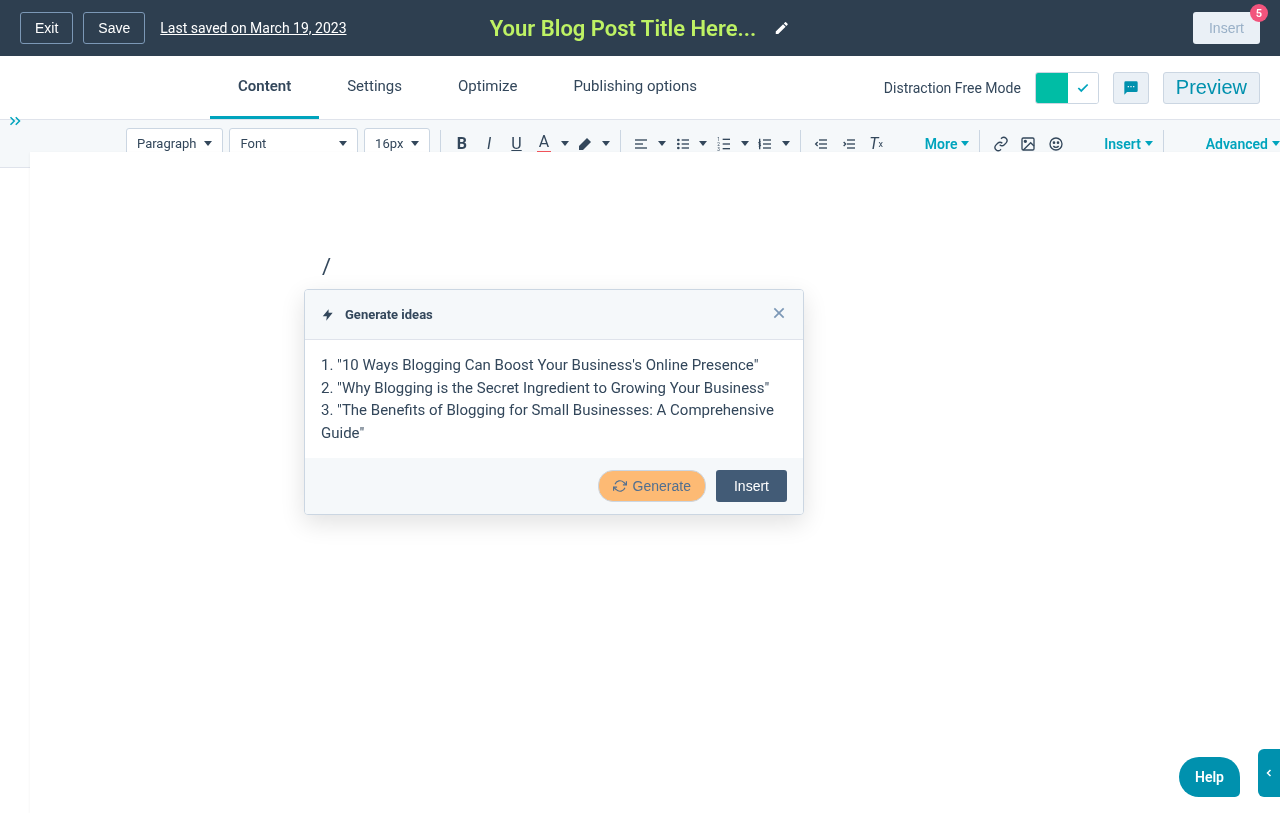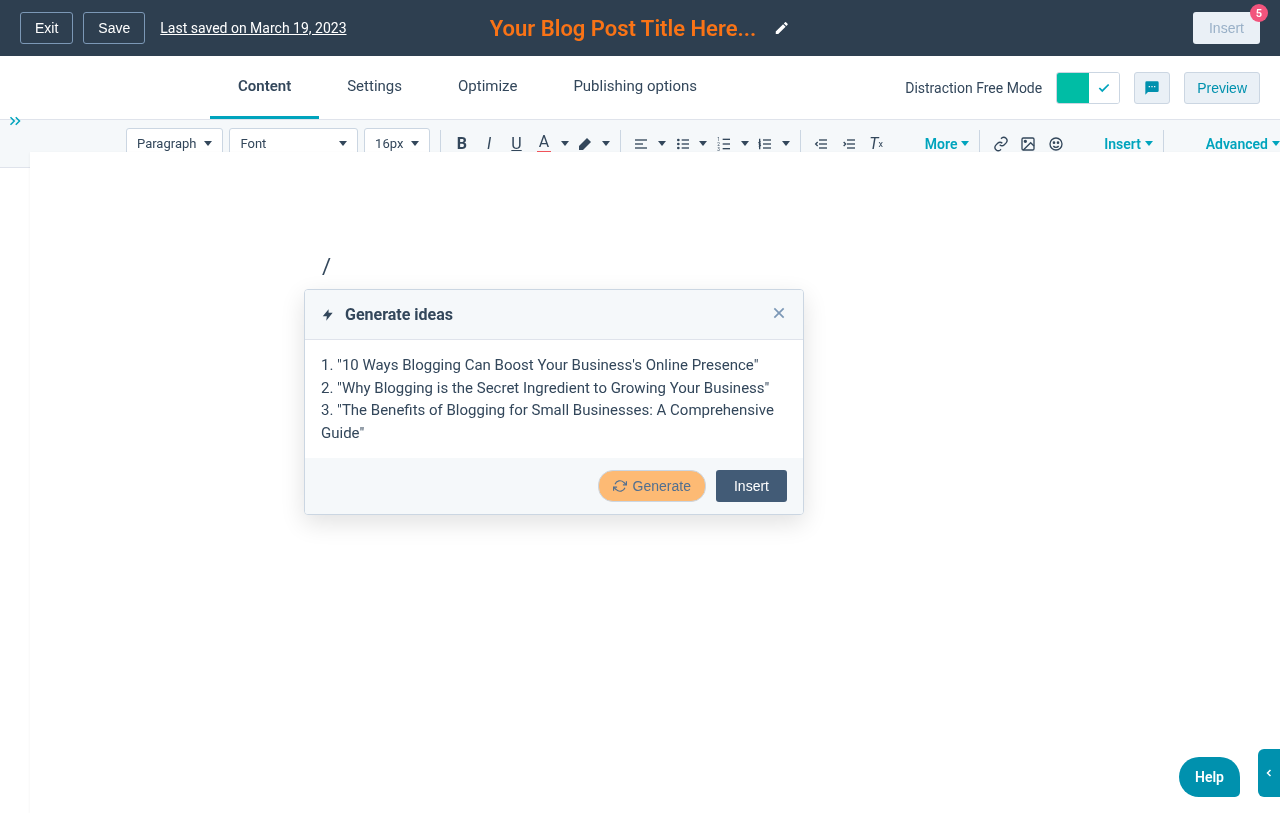--- a/index.html
+++ b/index.html
@@ -32,21 +32,21 @@
   .last-saved {
     color: #fff;
     text-decoration: underline;
     font-size: 14px;
     margin-left: 5px;
   }
   .title-center {
     position: absolute;
     left: 50%;
     transform: translateX(-50%);
-    color: #f97316;
+    color: #bef264;
     font-size: 22px;
     font-weight: 600;
     display: flex;
     align-items: center;
     gap: 18px;
   }
   .pencil-icon { fill: #fff; }
   .right-top {
     margin-left: auto;
     position: relative;
@@ -126,21 +126,21 @@
     align-items: center;
     justify-content: center;
   }
   .small-btn {
     background: #eaf0f6;
     border: 1px solid #cbd6e2;
     color: #0091ae;
     border-radius: 3px;
     height: 32px;
     padding: 0 12px;
-    font-size: 14px;
+    font-size: 20px;
     cursor: pointer;
     display: flex;
     align-items: center;
   }
   .comment-btn { width: 36px; justify-content: center; padding: 0; }
 
   .editor-toolbar {
     height: 48px;
     background: #f5f8fa;
     border-bottom: 1px solid #dfe3eb;
@@ -217,21 +217,21 @@
     overflow: hidden;
   }
   .popup-header {
     background: #f5f8fa;
     padding: 14px 16px;
     display: flex;
     align-items: center;
     gap: 10px;
     border-bottom: 1px solid #dfe3eb;
   }
-  .popup-title { font-weight: 700; font-size: 16px; color: #33475b; }
+  .popup-title { font-weight: 700; font-size: 13px; color: #33475b; }
   .popup-close { margin-left: auto; color: #7c98b6; cursor: pointer; font-size: 18px; }
   .popup-body {
     padding: 14px 16px;
     font-size: 15px;
     color: #33475b;
     line-height: 1.5;
   }
   .popup-footer {
     background: #f5f8fa;
     padding: 12px 16px;

